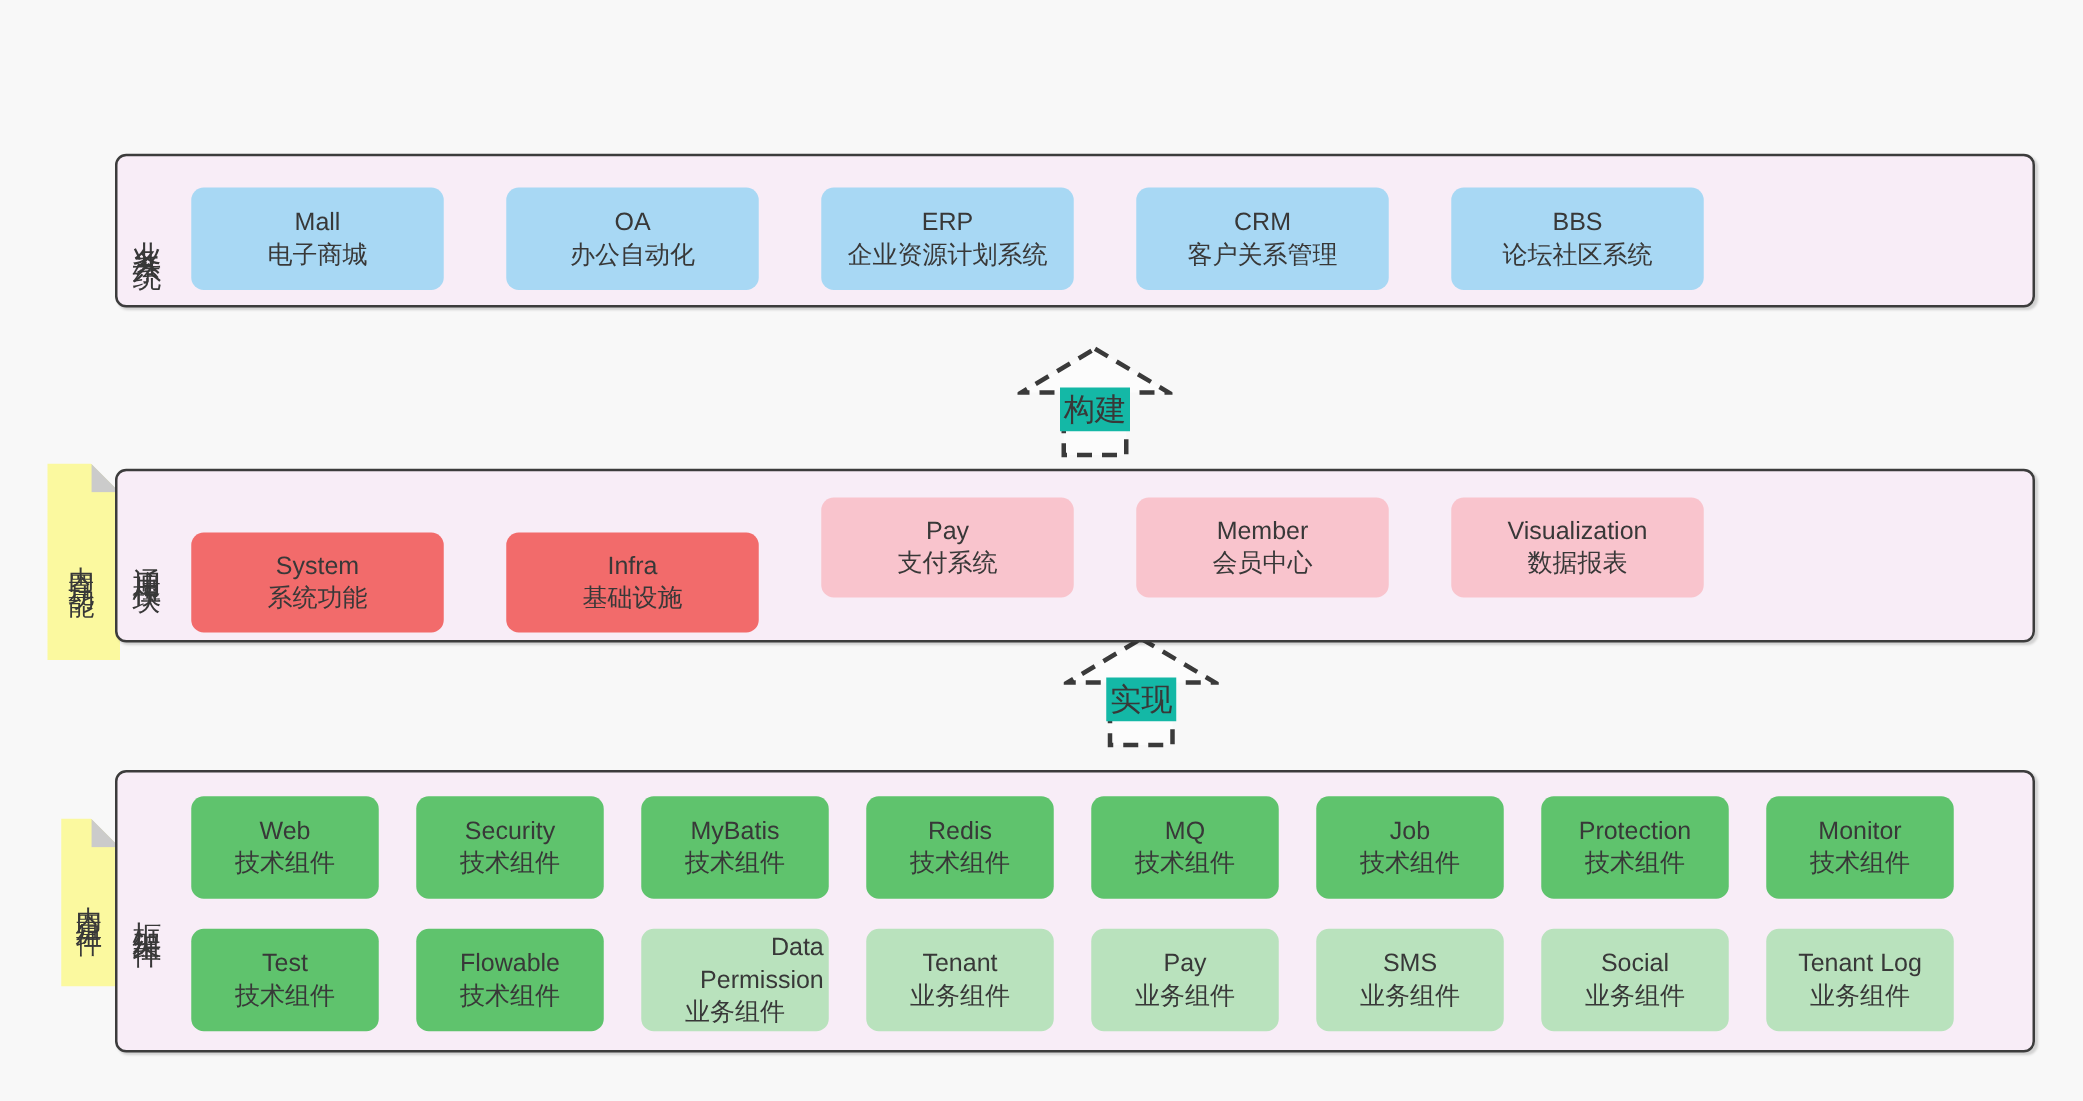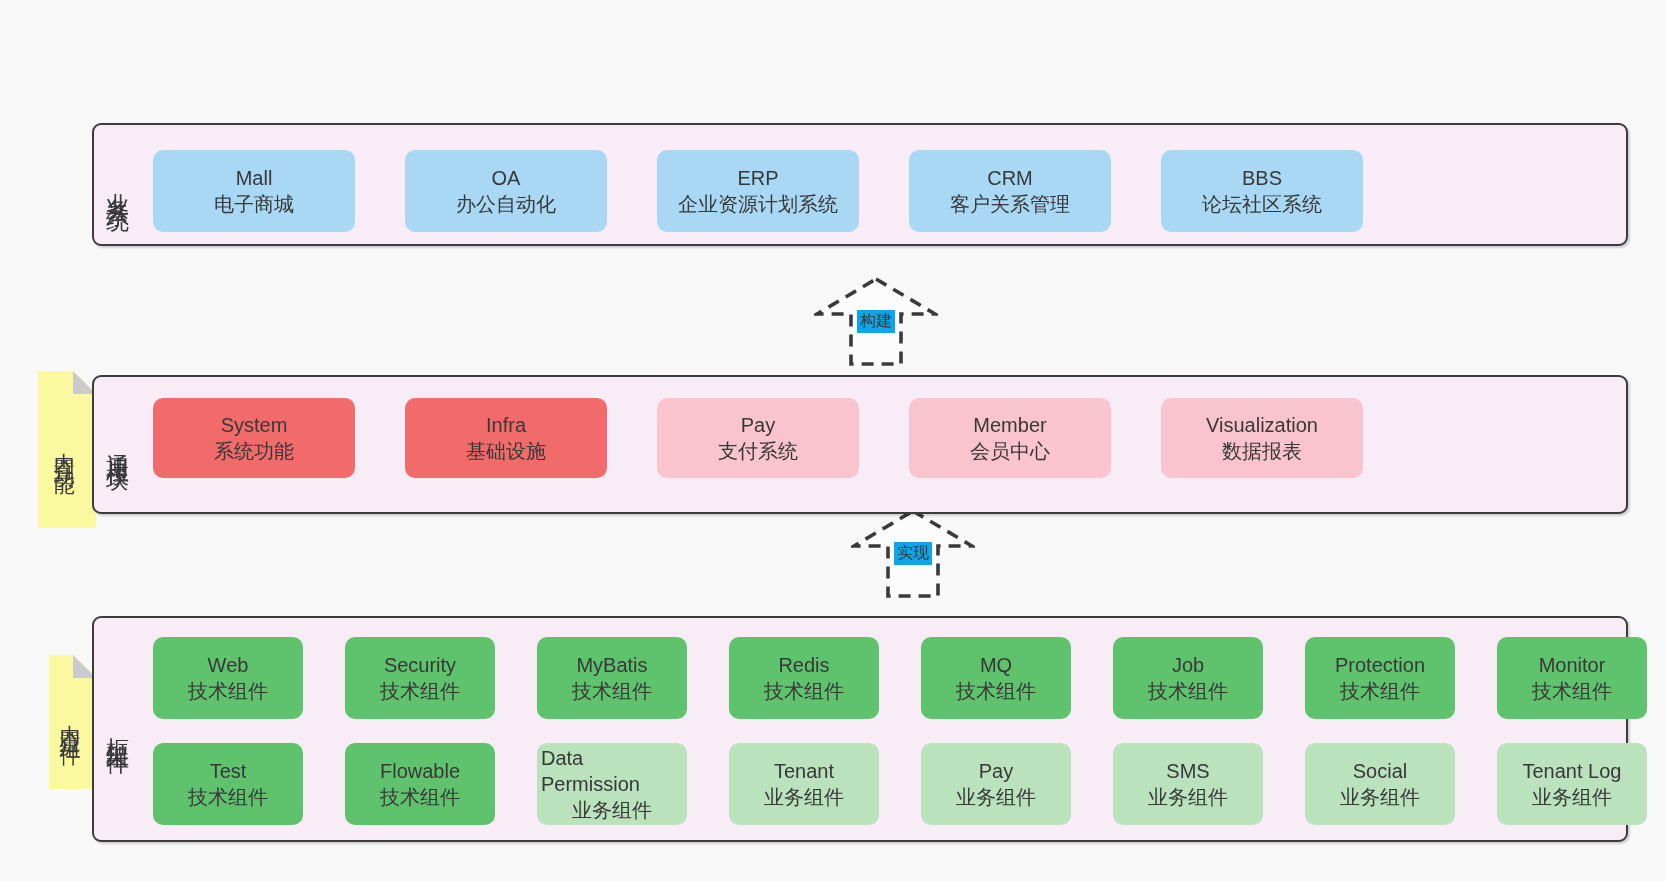--- a/index.html
+++ b/index.html
@@ -27,35 +27,35 @@
   .sec-label {
     position:absolute; left:12px; top:50%; transform:translateY(-50%);
     writing-mode:vertical-rl; text-orientation:upright;
     font-size:23px; letter-spacing:5px; line-height:1; white-space:nowrap;
   }
 
   
   .row { position:absolute; left:59px; display:flex; }
   .sec-business   .row     { top:25px; gap:50px; }
   .sec-modules    .row     { top:21px; gap:50px; }
-  .sec-components .row     { gap:42px; }
+  .sec-components .row     { gap:30px; }
   .sec-components .row.r0  { top:19px; }
   .sec-components .row.r1  { top:125px; }
 
   .box {
     border-radius:10px; box-sizing:border-box;
     display:flex; flex-direction:column; justify-content:center; align-items:center;
-    text-align:left; font-size:20px; line-height:1.3; padding:0 4px;
+    text-align:right; font-size:20px; line-height:1.3; padding:0 4px;
   }
   .sec-business   .box { width:202px; height:82px; }
   .sec-modules    .box { width:202px; height:80px; }
   .sec-components .box { width:150px; height:82px; }
 
   .c-blue       { background:var(--blue,#a8d8f4); }
-  .c-red        { background:var(--red,#f26b6b); }
+  .c-red        { background:var(--red,#f26b6b);margin-top:28px; }
   .c-pink       { background:var(--pink,#f9c4cd); }
   .c-green      { background:var(--green,#5fc36d); }
   .c-lightgreen { background:var(--lightgreen,#b9e2bd); }
 
   
   .note {
     position:absolute; z-index:1;
     background:linear-gradient(225deg, var(--page-bg,#f8f8f8) 16px, var(--note-bg,#fbf99f) 16px);
   }
   .note-1 { left:38px; top:371px; width:58px; height:157px; }
@@ -75,21 +75,21 @@
   .arrow { position:absolute; width:124px; height:92px; z-index:0; }
   .arrow-1 { left:814px; top:276px; }
   .arrow-2 { left:851px; top:508px; }
   .arrow svg { display:block; width:124px; height:92px; }
   .arrow polygon {
     fill:#fcfcfc; stroke:#3a3a3a; stroke-width:3.6;
     stroke-dasharray:12 8; stroke-linejoin:miter;
   }
   .arrow-label {
     position:absolute; left:50%; top:34px; transform:translateX(-50%);
-    background:#0ea5e9; font-size:16px; padding:1px 3px; white-space:nowrap;font-family:Liberation Serif, serif;
+    background:#14b8a6; font-size:25px; padding:1px 3px; white-space:nowrap;font-family:Liberation Serif, serif;
   }
 </style>
 </head>
 <body>
 
 <div class="stage">
 
   <div class="note note-1">
     <span class="note-fold"></span>
     <span class="note-text">内置功能</span>

